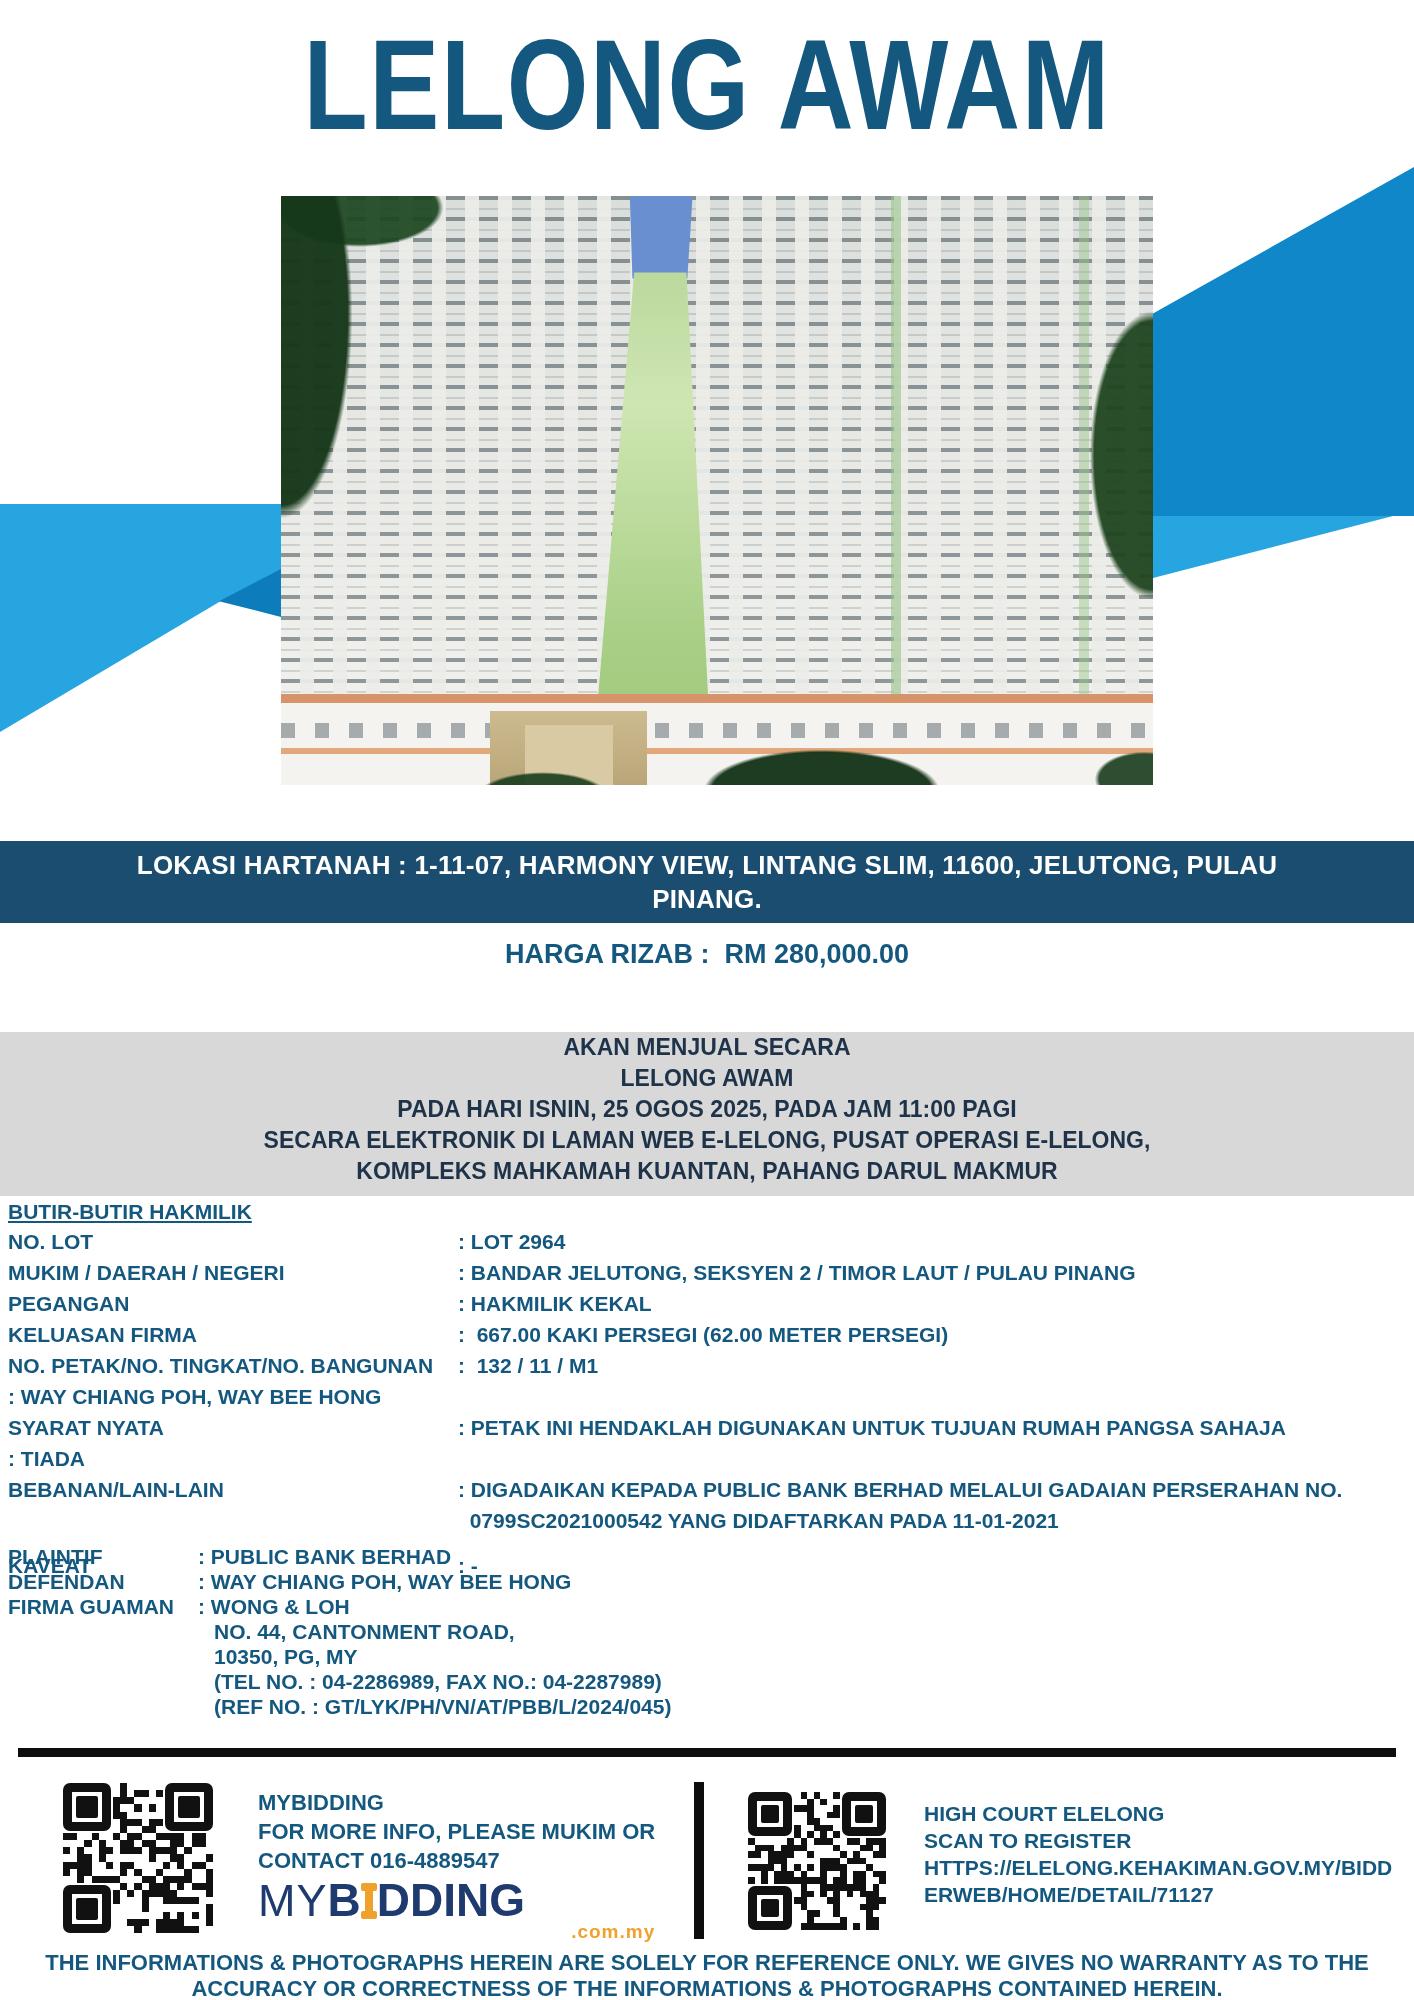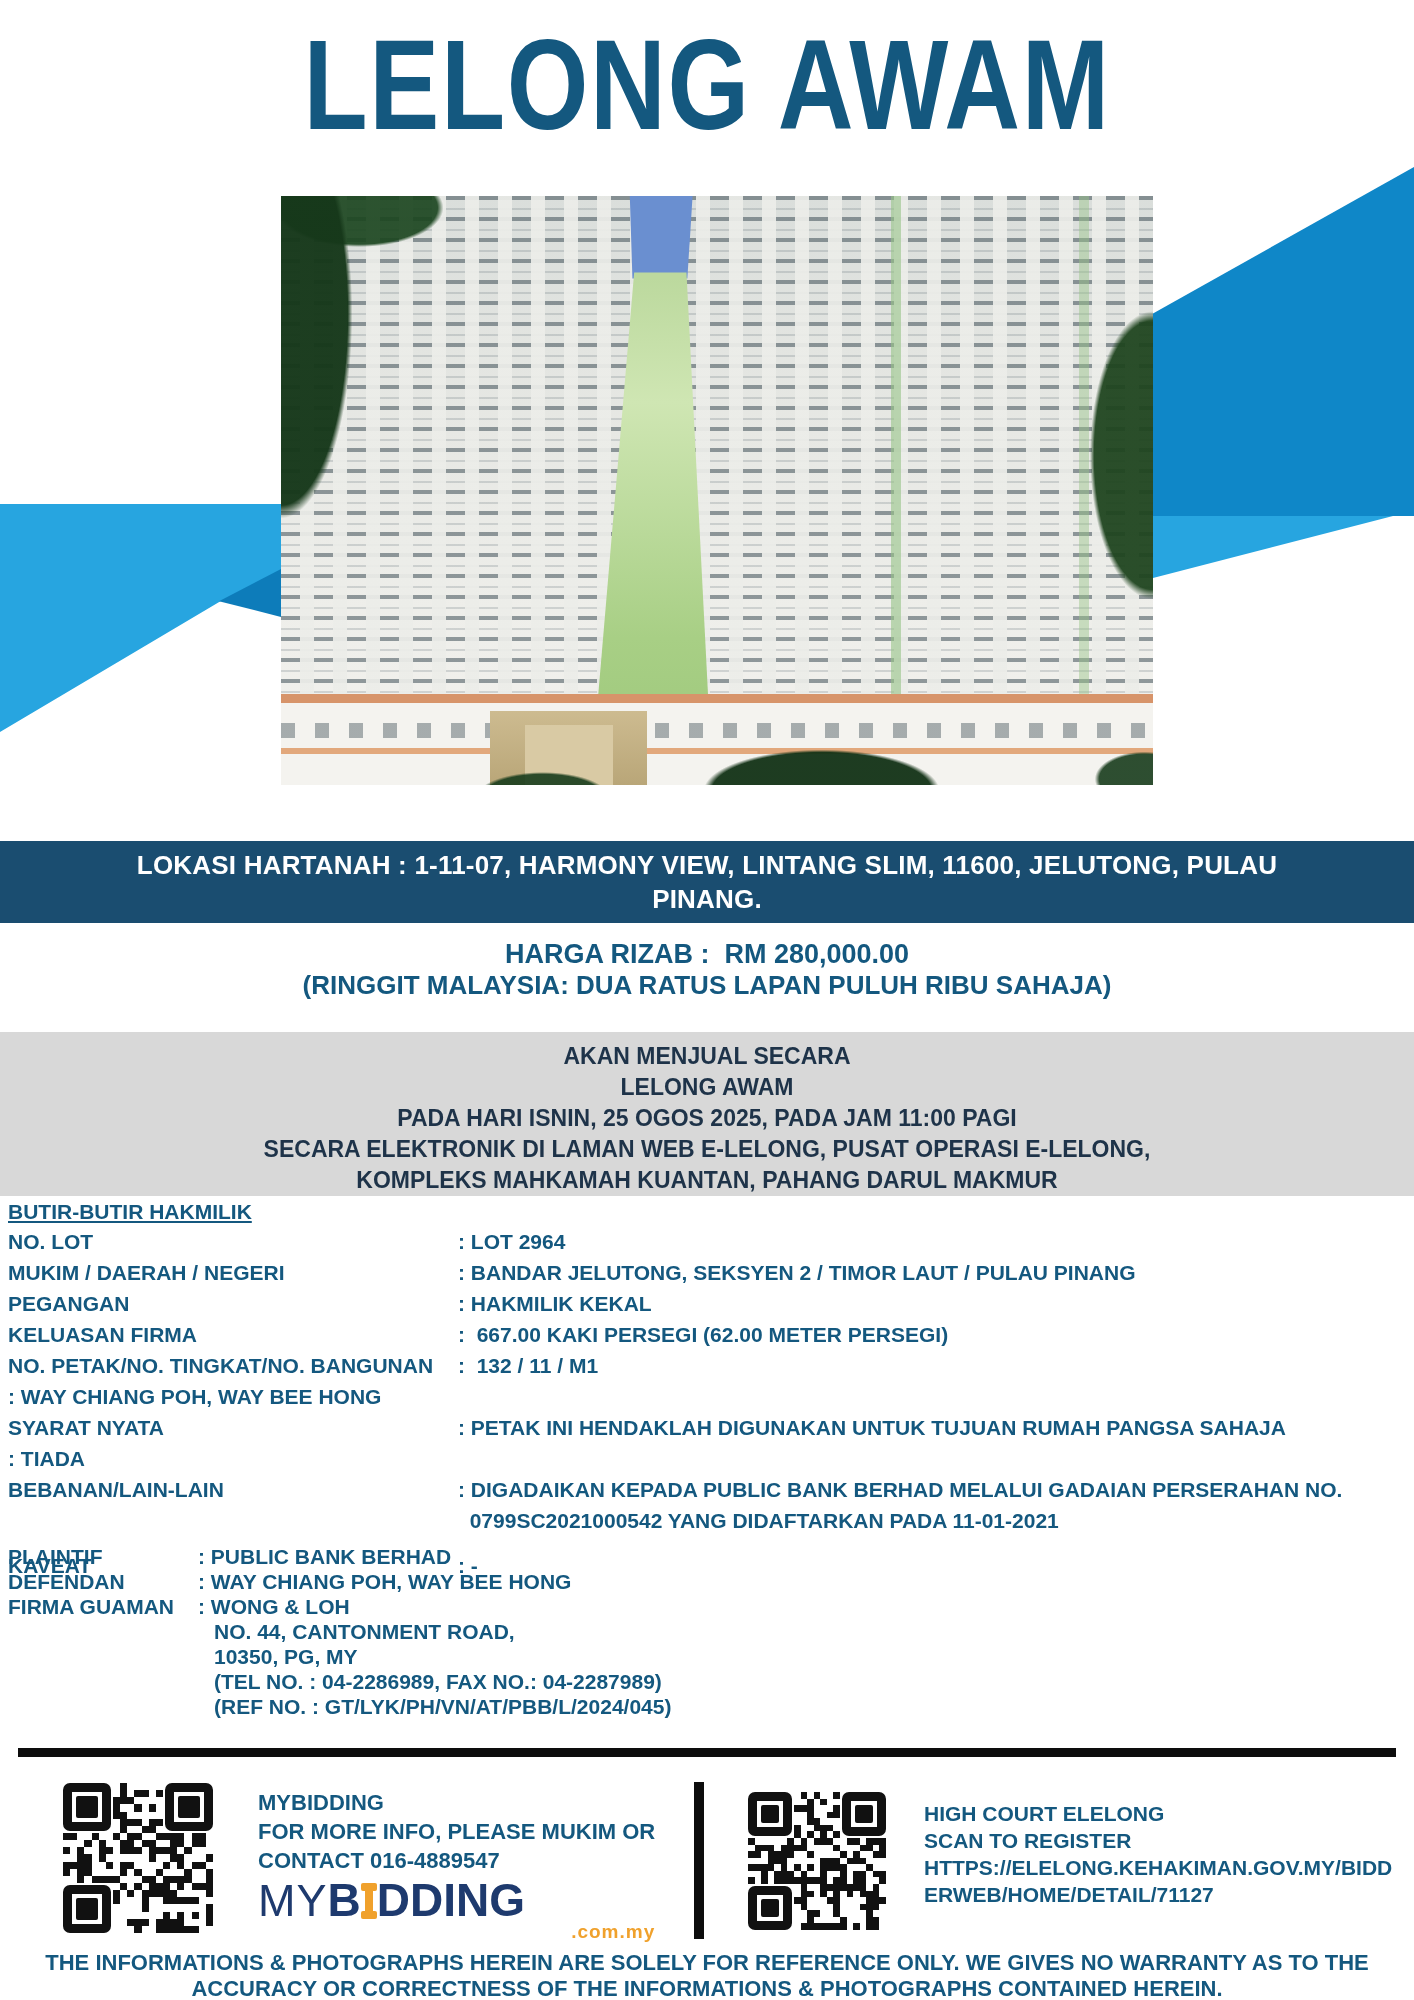--- a/index.html
+++ b/index.html
@@ -58,21 +58,21 @@
   .banner p{margin:0;max-width:1250px;text-align:center;color:#fff;font-weight:bold;
             font-size:26px;line-height:34px;letter-spacing:.2px;}
 
   
   .price{left:0;top:938px;width:1414px;text-align:center;font-weight:bold;}
   .price .p1{font-size:27px;line-height:32px;white-space:pre-wrap;}
   .price .p2{font-size:26px;line-height:31px;white-space:pre-wrap;}
 
   
   .notice{left:0;top:1032px;width:1414px;height:164px;background:#d8d8d8;display:flex;
-          flex-direction:column;align-items:center;justify-content:flex-end;}
+          flex-direction:column;align-items:center;justify-content:flex-start;}
   .notice div{color:#1e3349;font-weight:bold;font-size:23px;line-height:31px;text-align:center;}
 
   
   .details{left:8px;top:1198px;width:1398px;font-weight:bold;font-size:21px;}
   .details .hd{text-decoration:underline;line-height:28px;}
   .drow{display:flex;line-height:31px;}
   .drow .lbl{width:450px;flex:none;}
   .drow .val{flex:1;white-space:pre-wrap;}
   .drow.gap{margin-top:14px;}
 
@@ -146,21 +146,20 @@
     <div class="ph-entrance"></div>
     <div class="ph-foliage"></div>
   </div>
 
   <div class="abs banner">
     <p>LOKASI HARTANAH : 1-11-07, HARMONY VIEW, LINTANG SLIM, 11600, JELUTONG, PULAU PINANG.</p>
   </div>
 
   <div class="abs price">
     <div class="p1">HARGA RIZAB :  RM 280,000.00</div>
-    <div class="p2">(RINGGIT MALAYSIA: DUA RATUS LAPAN PULUH RIBU SAHAJA)</div>
   </div>
 
   <div class="abs notice">
     <div>AKAN MENJUAL SECARA</div>
     <div>LELONG AWAM</div>
     <div>PADA HARI ISNIN, 25 OGOS 2025, PADA JAM 11:00 PAGI</div>
     <div>SECARA ELEKTRONIK DI LAMAN WEB E-LELONG, PUSAT OPERASI E-LELONG,</div>
     <div>KOMPLEKS MAHKAMAH KUANTAN, PAHANG DARUL MAKMUR</div>
   </div>
 

